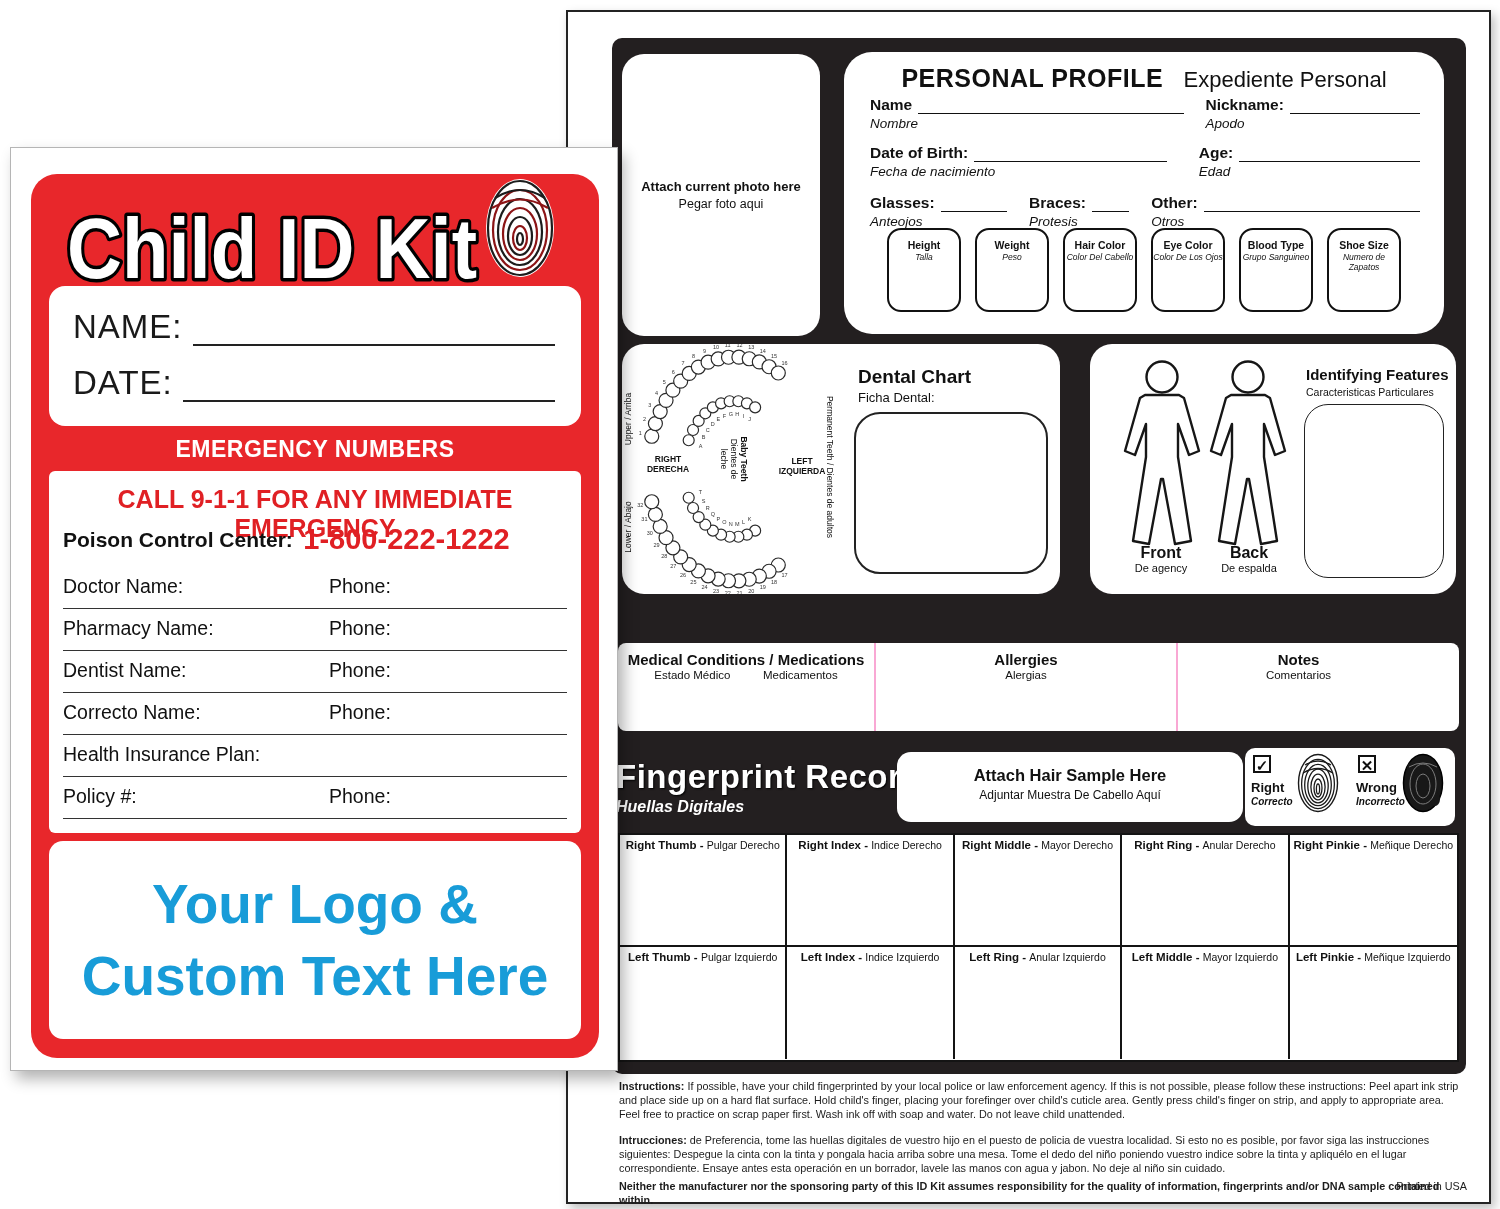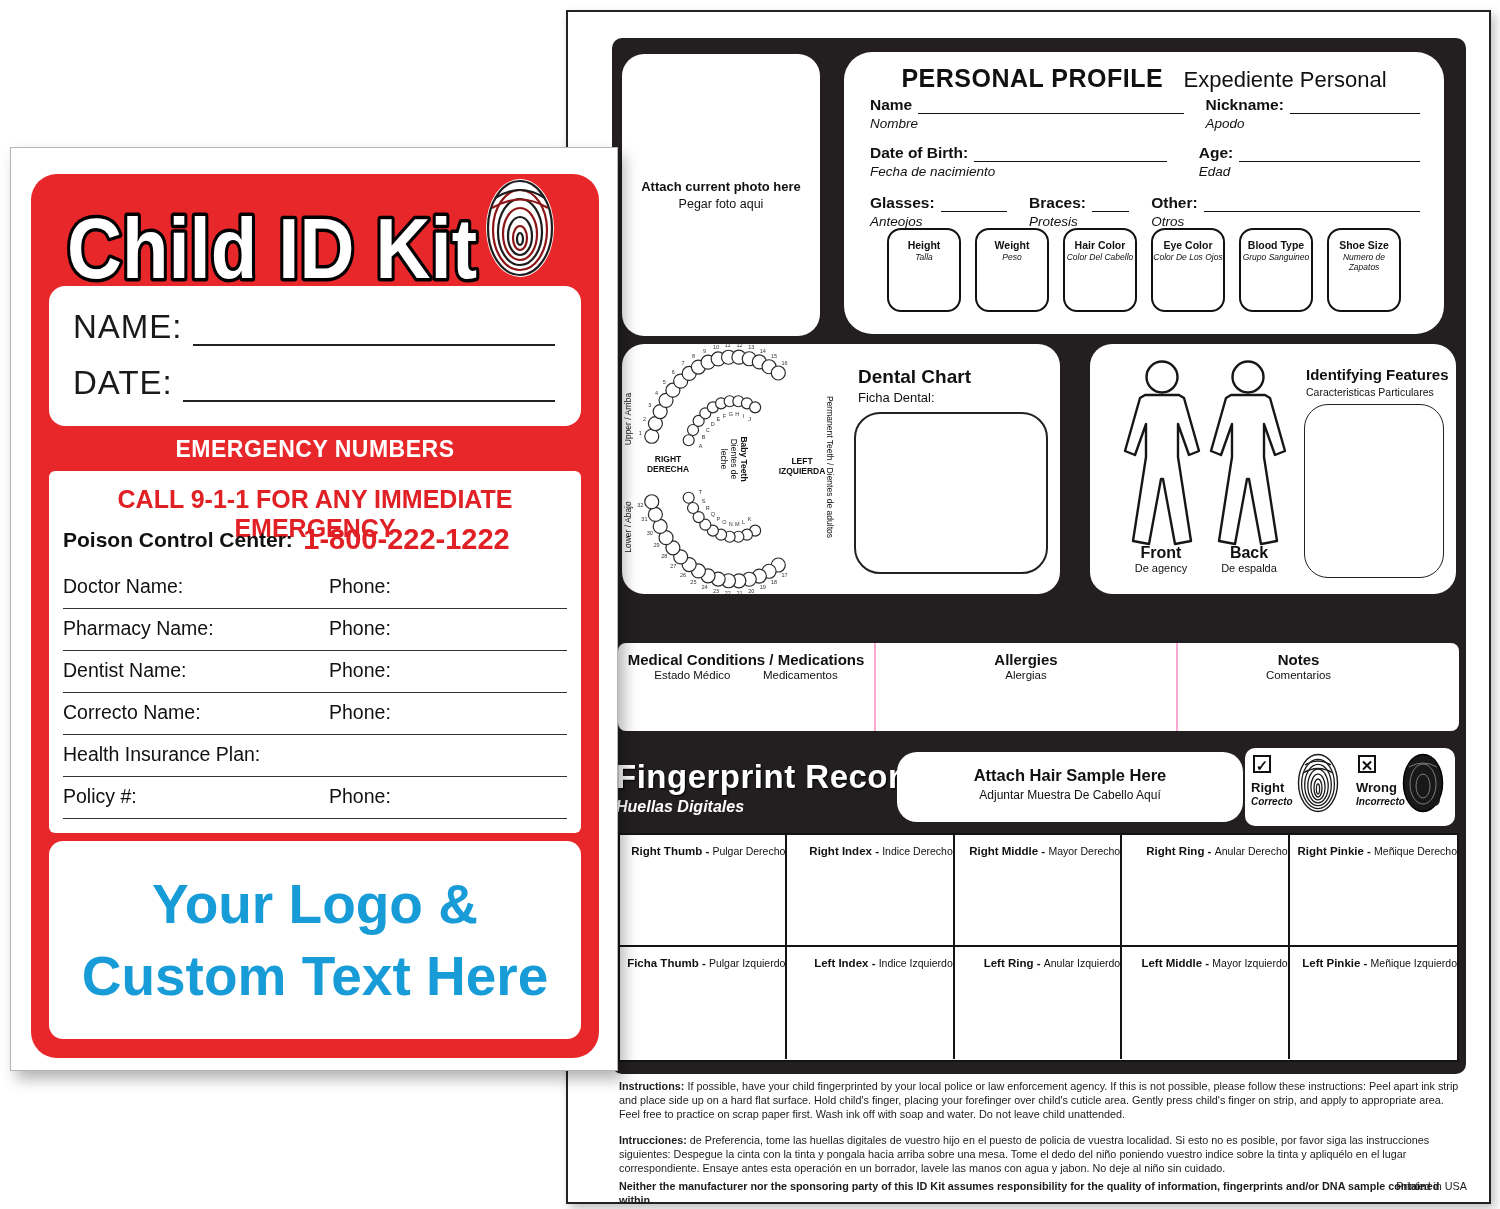--- a/index.html
+++ b/index.html
@@ -48,33 +48,33 @@
 
   .medical-row{left:6px;top:605px;width:841px;height:88px;border-radius:8px;display:flex;}
   .med-col{box-sizing:border-box;padding-top:8px;text-align:center;}
   .med-col+.med-col{border-left:2px solid #f9a8d4;}
   .med-t{font-size:15px;font-weight:bold;}
   .med-subs{display:flex;justify-content:space-around;font-size:11.5px;margin-top:1px;padding:0 20px;}
   .med-s{font-size:11.5px;margin-top:1px;}
 
   .fp-title{position:absolute;left:4px;top:720px;color:#fff;font-size:33px;font-weight:bold;letter-spacing:.5px;text-shadow:1px 1px 2px #000;}
   .fp-sub{position:absolute;left:4px;top:760px;color:#fff;font-size:16px;font-weight:bold;font-style:italic;}
-  .hair-box{left:285px;top:714px;width:346px;height:70px;border-radius:20px;text-align:center;}
+  .hair-box{left:285px;top:714px;width:346px;height:70px;border-radius:14px;text-align:center;}
   .hair-box .a{font-size:16.5px;font-weight:bold;margin-top:14px;}
   .hair-box .b{font-size:12px;margin-top:3px;}
   .rw-box{left:633px;top:710px;width:210px;height:78px;border-radius:10px;display:flex;}
   .rw-grp{position:relative;width:105px;}
   .rw-check{position:absolute;left:8px;top:7px;width:18px;height:18px;border:2px solid #111;font-size:15px;font-weight:bold;line-height:17px;text-align:center;box-sizing:border-box;}
   .rw-a{position:absolute;left:6px;top:32px;font-size:13px;font-weight:bold;}
   .rw-b{position:absolute;left:6px;top:48px;font-size:10px;font-style:italic;font-weight:bold;}
   .rw-print{position:absolute;left:52px;top:5px;}
 
   .fp-grid{position:absolute;left:6px;top:795px;width:841px;height:229px;background:#fff;border:2.5px solid #141414;
            box-sizing:border-box;display:grid;grid-template-columns:repeat(5,1fr);grid-template-rows:112px 112px;}
-  .fp-cell{border-right:2px solid #141414;border-bottom:2px solid #141414;text-align:right;padding-top:6px;box-sizing:border-box;}
+  .fp-cell{border-right:2px solid #141414;border-bottom:2px solid #141414;text-align:center;box-sizing:border-box;}
   .fp-cell:nth-child(5n){border-right:none;}
   .fp-cell:nth-child(n+6){border-bottom:none;}
   .fp-en{font-size:11.5px;font-weight:bold;}
   .fp-es{font-size:10.5px;}
 
   .foot{position:absolute;left:51px;width:848px;font-size:10.8px;line-height:13.8px;color:#1c1c1c;}
   .foot b{font-weight:bold;}
   .foot-p1{top:1068px;}
   .foot-p2{top:1122px;}
   .foot-p3{top:1168px;font-weight:bold;}
@@ -442,21 +442,21 @@
           </svg>
       </div>
     </div>
 
     <div class="fp-grid" id="fp-grid">
         <div class="fp-cell"><span class="fp-en">Right Thumb - </span><span class="fp-es">Pulgar Derecho</span></div>
         <div class="fp-cell"><span class="fp-en">Right Index - </span><span class="fp-es">Indice Derecho</span></div>
         <div class="fp-cell"><span class="fp-en">Right Middle - </span><span class="fp-es">Mayor Derecho</span></div>
         <div class="fp-cell"><span class="fp-en">Right Ring - </span><span class="fp-es">Anular Derecho</span></div>
         <div class="fp-cell"><span class="fp-en">Right Pinkie - </span><span class="fp-es">Meñique Derecho</span></div>
-        <div class="fp-cell"><span class="fp-en">Ficha Thumb - </span><span class="fp-es">Pulgar Izquierdo</span></div>
+        <div class="fp-cell"><span class="fp-en">Left Thumb - </span><span class="fp-es">Pulgar Izquierdo</span></div>
         <div class="fp-cell"><span class="fp-en">Left Index - </span><span class="fp-es">Indice Izquierdo</span></div>
         <div class="fp-cell"><span class="fp-en">Left Ring - </span><span class="fp-es">Anular Izquierdo</span></div>
         <div class="fp-cell"><span class="fp-en">Left Middle - </span><span class="fp-es">Mayor Izquierdo</span></div>
         <div class="fp-cell"><span class="fp-en">Left Pinkie - </span><span class="fp-es">Meñique Izquierdo</span></div>
       </div>
   </div>
 
   <div class="foot foot-p1">
     <b>Instructions:</b> <span>If possible, have your child fingerprinted by your local police or law enforcement agency.  If this is not possible, please follow these instructions: Peel apart ink strip and place side up on a hard flat surface.  Hold child's finger, placing your forefinger over child's cuticle area.  Gently press child's finger on strip, and apply to appropriate area.  Feel free to practice on scrap paper first.  Wash ink off with soap and water.  Do not leave child unattended.</span>
   </div>

